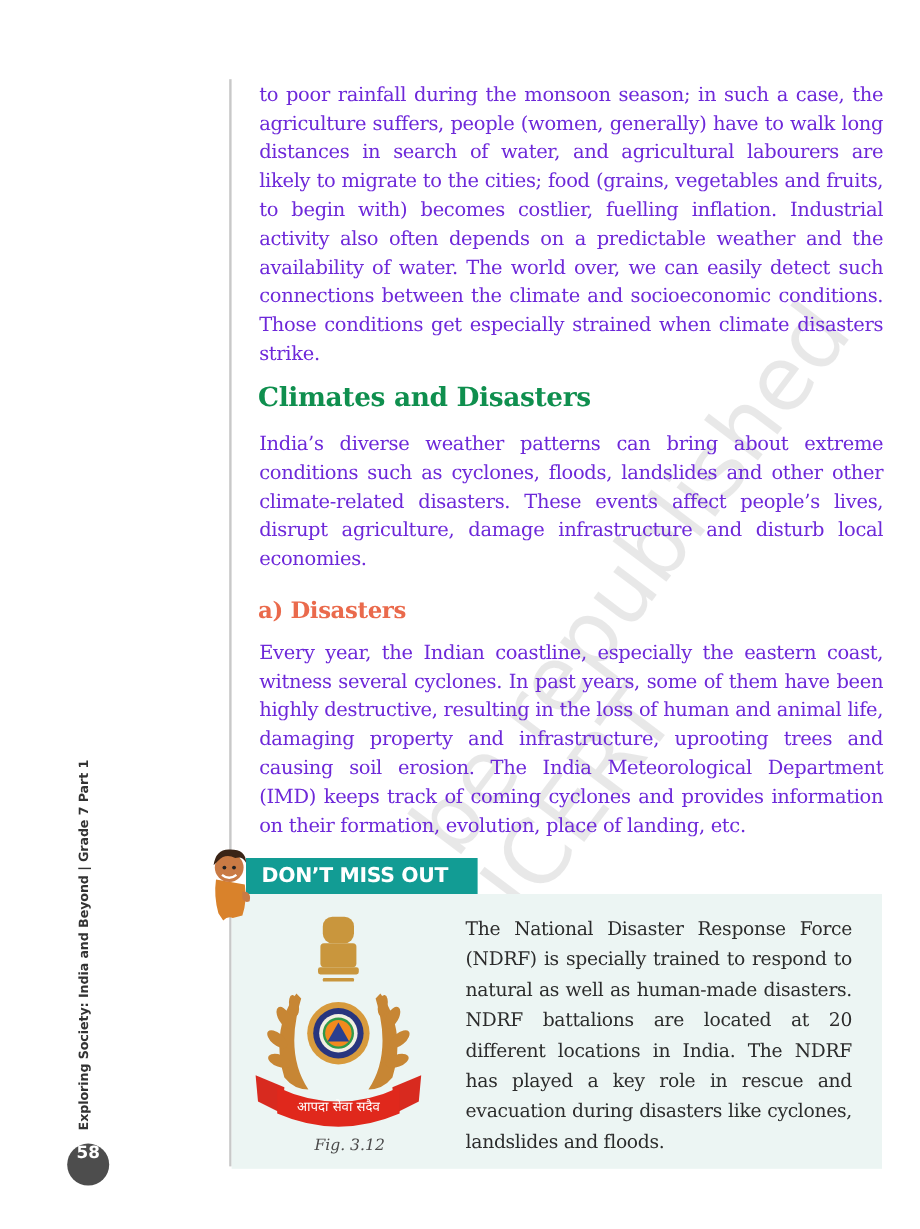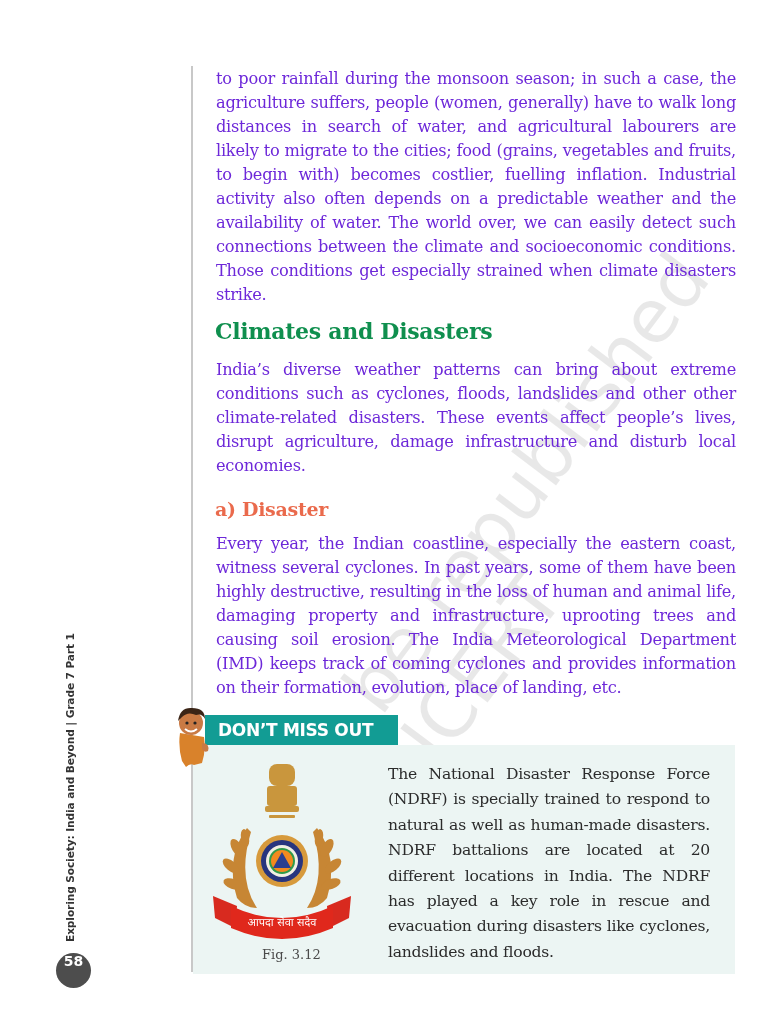--- a/index.html
+++ b/index.html
@@ -62,21 +62,21 @@
     .ndrf-text {
       position: absolute; left: 388px; top: 762px; width: 322px;
       font-family: "DejaVu Serif", "Liberation Serif", serif;
       font-size: 15.6px; line-height: 25.4px; color: #2b2b2b;
       text-align: justify; margin: 0; letter-spacing: -0.25px;
     }
     .emblem { position: absolute; left: 207px; top: 758px; width: 150px; height: 185px; }
     .fig-caption {
       position: absolute; left: 262px; top: 947px;
       font-family: "DejaVu Serif", "Liberation Serif", serif;
-      font-size: 13px; color: #4a4a4a;
+      font-style: italic; font-size: 13px; color: #4a4a4a;
     }
 
     .side-footer {
       position: absolute; left: 64px; top: 942px;
       transform: rotate(-90deg); transform-origin: left top;
       font-family: "DejaVu Sans", "Liberation Sans", sans-serif;
       font-weight: bold; font-size: 10.6px; color: #333333; white-space: nowrap;
       letter-spacing: -0.1px;
     }
     .page-num {
@@ -99,21 +99,21 @@
     <span class="wm2">not to be republished</span>
   </div>
 
   <div class="margin-rule"></div>
 
   <p class="body-text p1">to poor rainfall during the monsoon season; in such a case, the agriculture suffers, people (women, generally) have to walk long distances in search of water, and agricultural labourers are likely to migrate to the cities; food (grains, vegetables and fruits, to begin with) becomes costlier, fuelling inflation. Industrial activity also often depends on a predictable weather and the availability of water. The world over, we can easily detect such connections between the climate and socioeconomic conditions. Those conditions get especially strained when climate disasters strike.</p>
 
   <h2 class="h-section">Climates and Disasters</h2>
   <p class="body-text p2">India’s diverse weather patterns can bring about extreme conditions such as cyclones, floods, landslides and other other climate-related disasters. These events affect people’s lives, disrupt agriculture, damage infrastructure and disturb local economies.</p>
 
-  <h3 class="h-sub">a) Disaster</h3>
+  <h3 class="h-sub">a) Disasters</h3>
   <p class="body-text p3">Every year, the Indian coastline, especially the eastern coast, witness several cyclones. In past years, some of them have been highly destructive, resulting in the loss of human and animal life, damaging property and infrastructure, uprooting trees and causing soil erosion. The India Meteorological Department (IMD) keeps track of coming cyclones and provides information on their formation, evolution, place of landing, etc.</p>
 
   <div class="dmo-box"></div>
   <div class="dmo-banner">
     <span class="dmo-banner-label">DON’T MISS OUT</span>
   </div>
 
   <svg class="mascot" viewBox="0 0 40 66">
     <path d="M8 30 Q6 44 10 58 L14 64 Q18 60 22 62 L30 60 Q34 48 32 34 Z" fill="#d9822b"></path>
     <circle cx="19" cy="20" r="12" fill="#c97a44"></circle>

